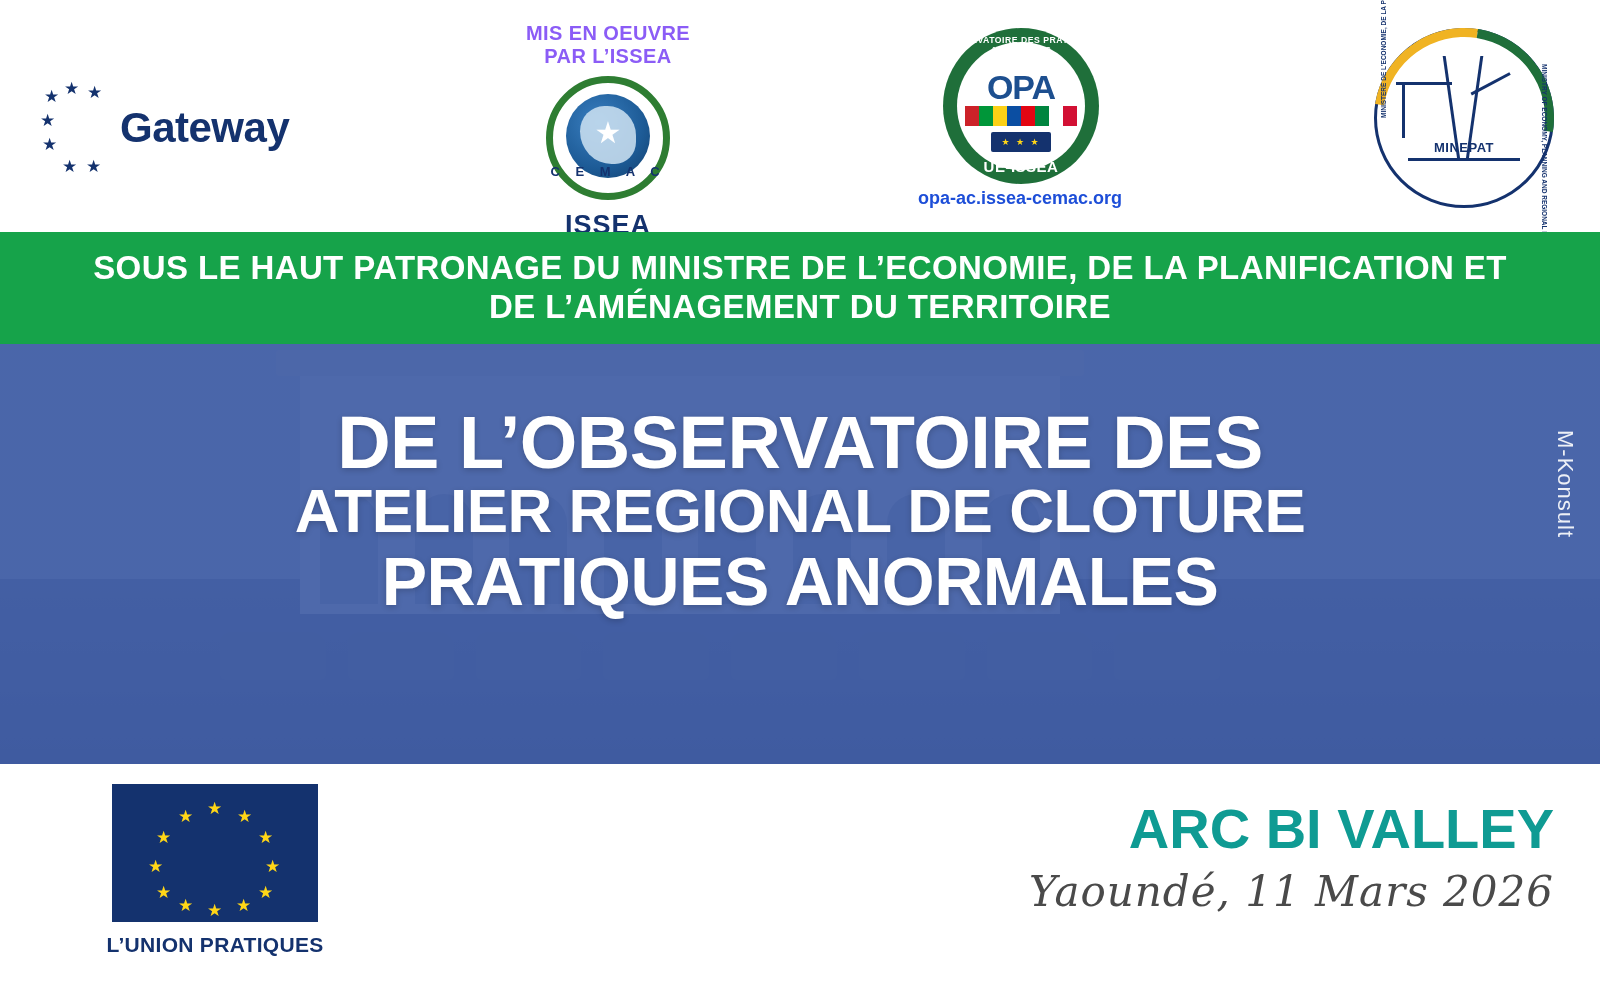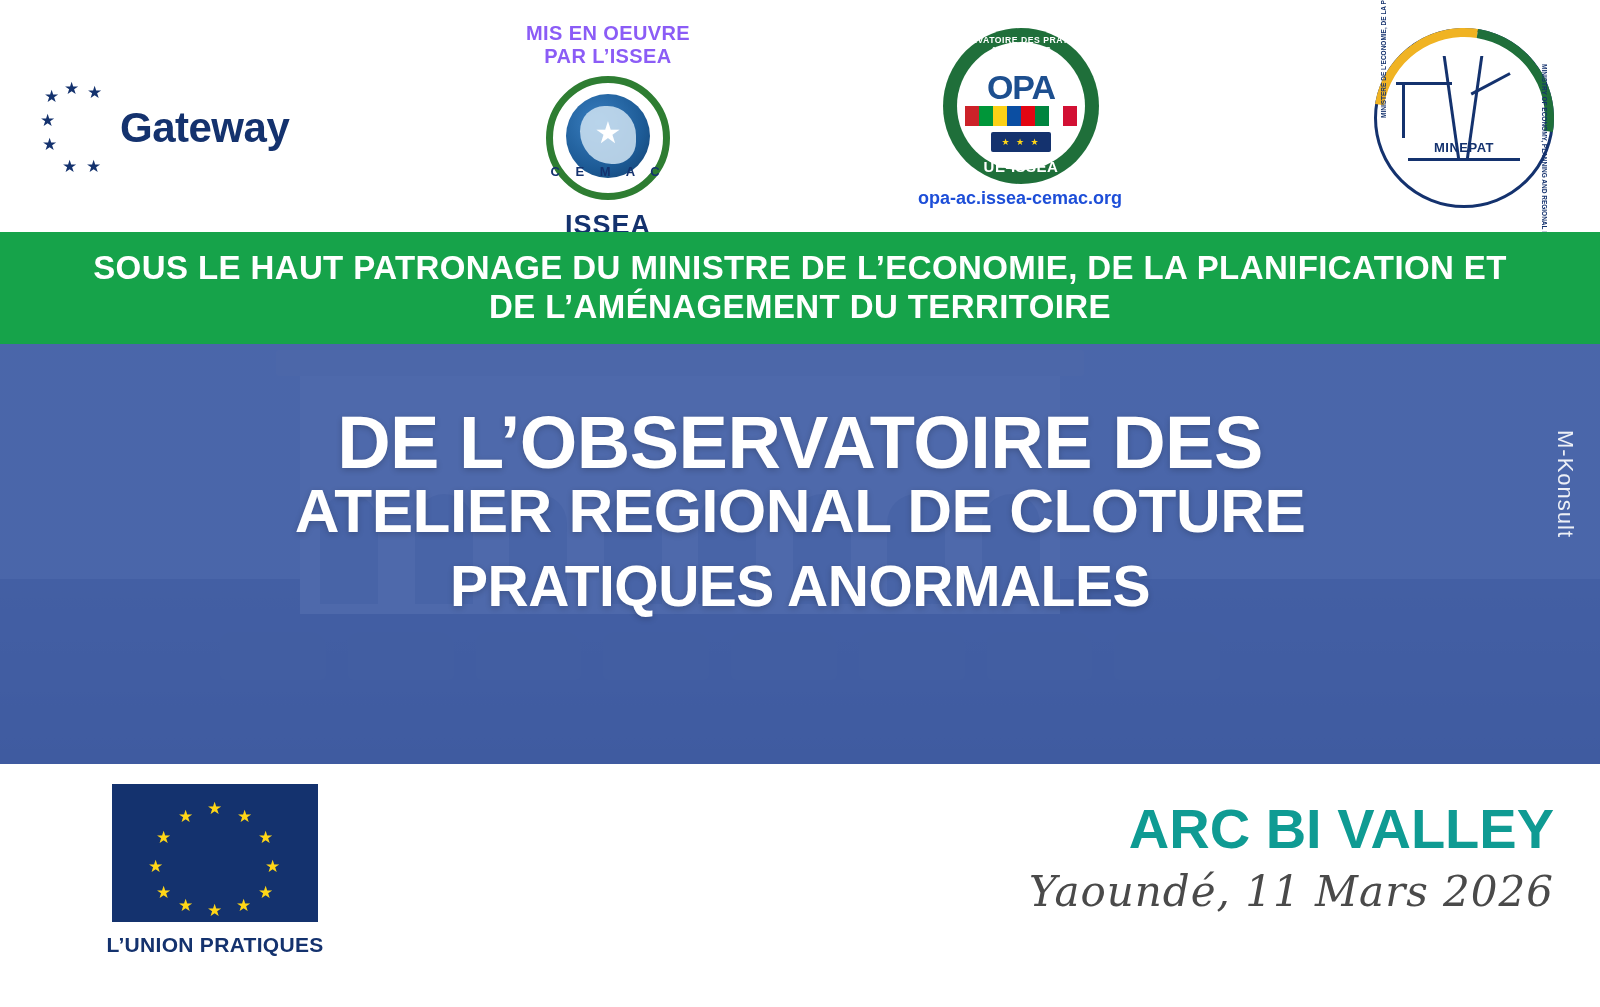--- a/index.html
+++ b/index.html
@@ -428,21 +428,21 @@
     font-weight: bold;
     line-height: 1.0;
     letter-spacing: -0.5px;
     text-shadow: 0 2px 6px rgba(0,0,0,.20);
   }
   .hero-line {
     display: block;
   }
   .hero-line.l1 { font-size: 62px; }
   .hero-line.l2 { font-size: 74px; margin-top: 16px; }
-  .hero-line.l3 { font-size: 57px; margin-top: 16px; }
+  .hero-line.l3 { font-size: 68px; margin-top: 5px; }
   .credit {
     position: absolute;
     right: 22px;
     top: 86px;
     color: #ffffff;
     font-size: 22px;
     letter-spacing: 1px;
     writing-mode: vertical-rl;
     opacity: .9;
   }

